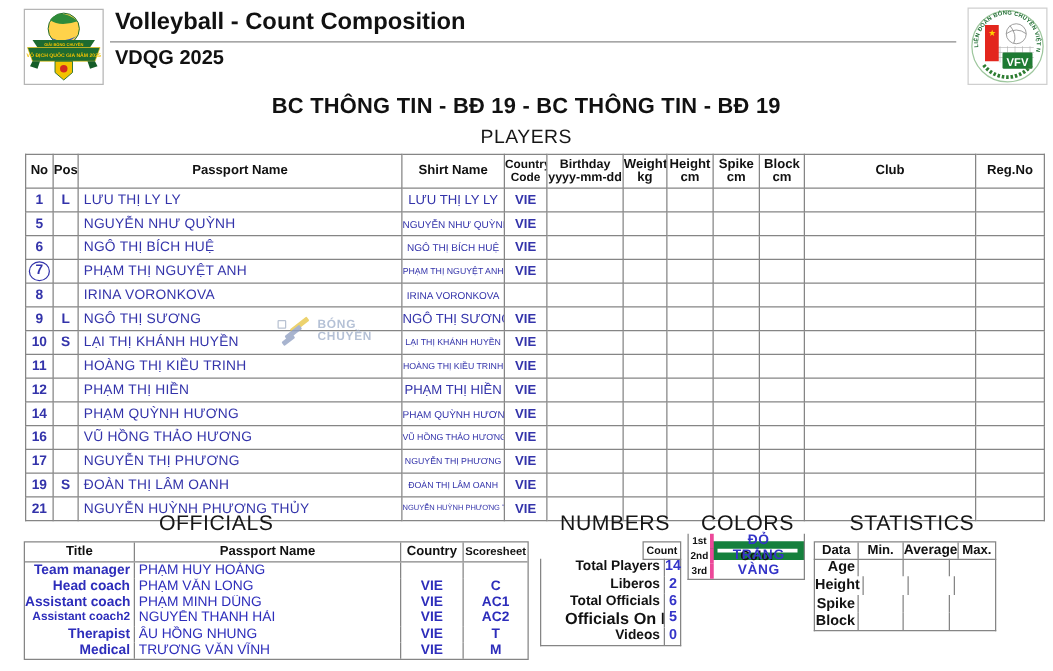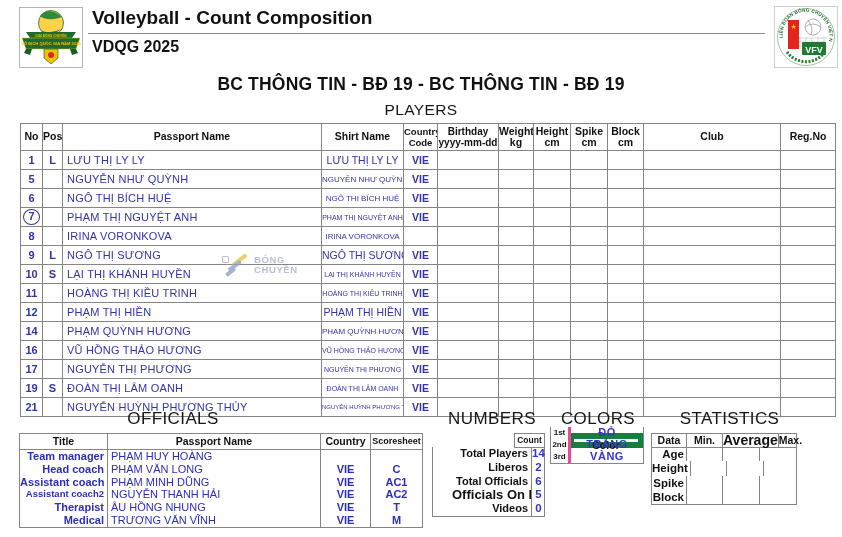--- a/index.html
+++ b/index.html
@@ -461,21 +461,21 @@
       </div>
     <div class="crow">
         <div class="crank">3rd</div>
         <div class="cval">VÀNG</div>
       </div>
   </div>
 
   <div class="abs" id="stat-head">
     <div class="shc" style="flex:0 0 35px">Data</div>
     <div class="shc" style="flex:0 0 36px">Min.</div>
-    <div class="shc" style="flex:0 0 37px;font-size:14px">Average</div>
+    <div class="shc" style="flex:0 0 37px;font-size:11px">Average</div>
     <div class="shc" style="flex:1">Max.</div>
   </div>
   <div class="abs" id="stat-body">
     <div class="srow">
         <div class="sc sdata">Age</div>
         <div class="sc smin"></div>
         <div class="sc savg"></div>
         <div class="sc smax"></div>
       </div>
     <div class="srow">

